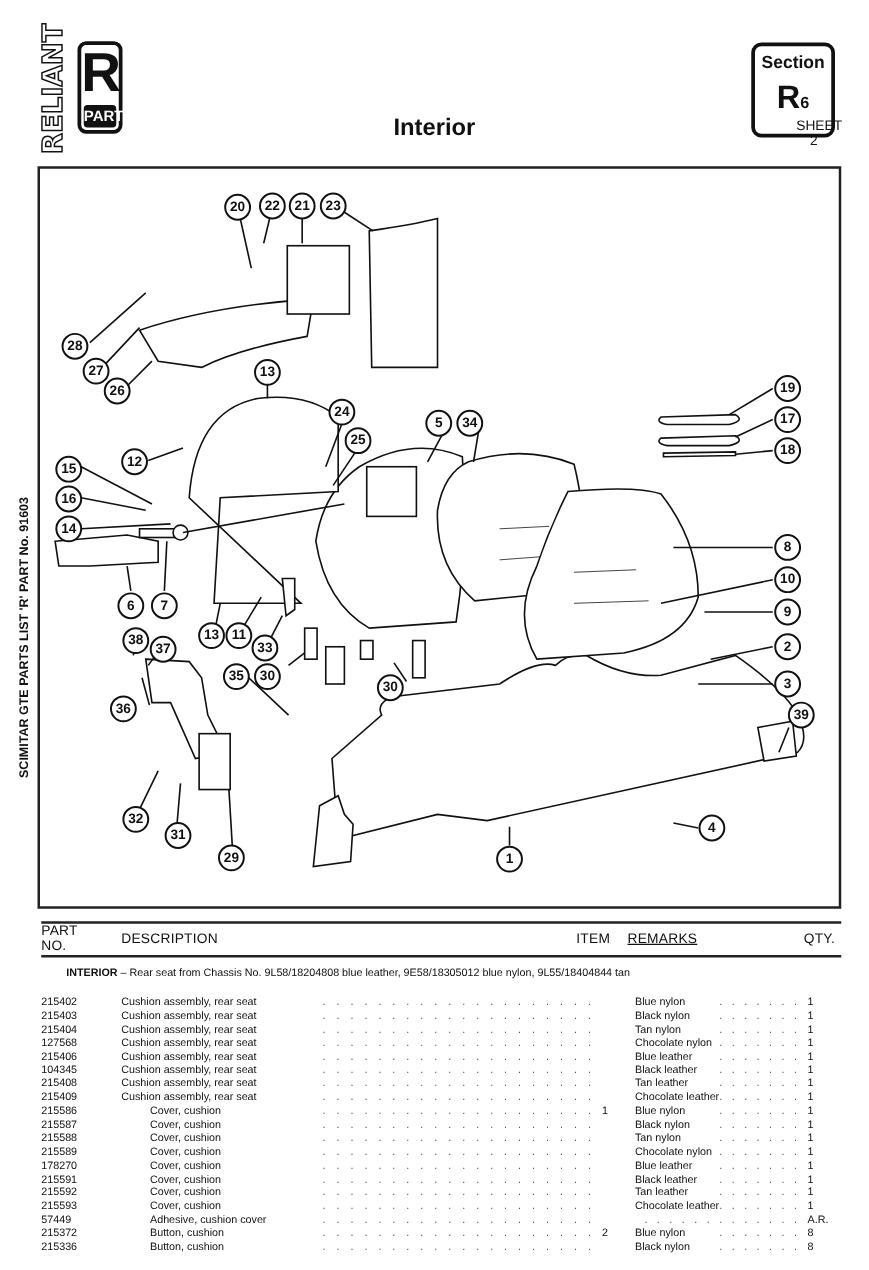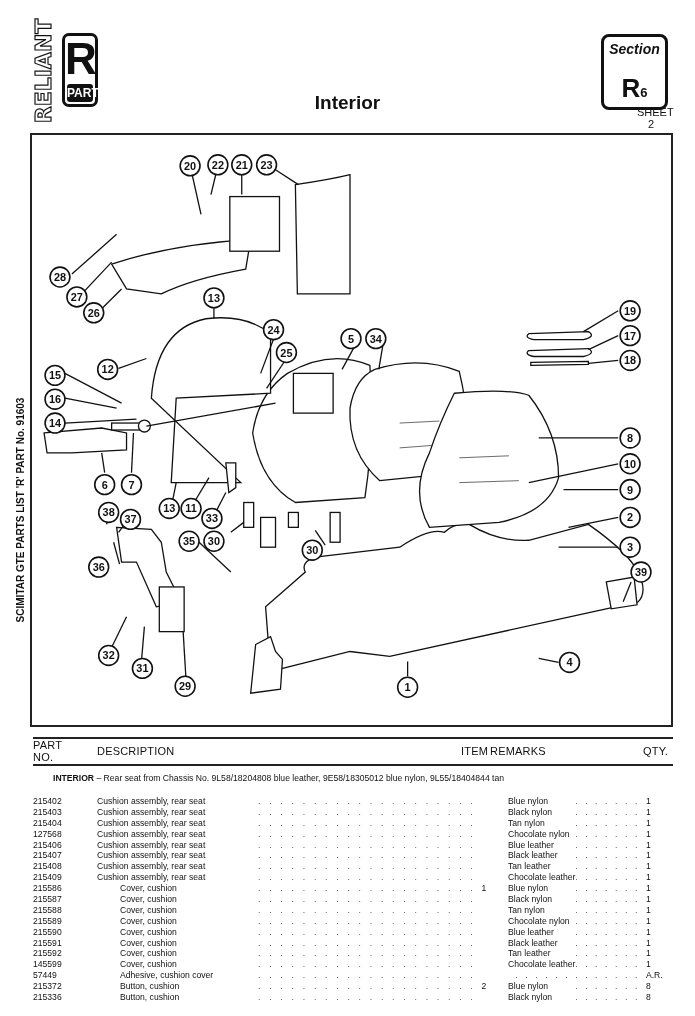--- a/index.html
+++ b/index.html
@@ -14,22 +14,22 @@
   .logo-box .big { position: absolute; left: 0; right: 0; top: -2px; text-align: center;
         font-family: "Liberation Sans", sans-serif; font-weight: bold; font-size: 44px; line-height: 50px; }
   .logo-box .small { position: absolute; left: 2px; right: 2px; bottom: 2px; height: 18px; border-radius: 3px;
         background: #111; color: #fff; text-align: center; font-weight: bold; font-size: 12px; line-height: 18px; }
 
   .page-title { position: absolute; left: 0; width: 695px; top: 92px; text-align: center;
         font-weight: bold; font-size: 19px; }
 
   .section-box { position: absolute; left: 601px; top: 34px; width: 67px; height: 76px; border: 3px solid #111;
         border-radius: 8px; box-sizing: border-box; text-align: center; }
-  .section-box .lbl { font-weight: bold; font-size: 14px; margin-top: 4px; font-style: italic; }
-  .section-box .code { font-weight: bold; font-size: 26px; line-height: 24px; margin-top: 19px; }
+  .section-box .lbl { font-weight: bold; font-size: 14px; margin-top: 4px; }
+  .section-box .code { font-weight: bold; font-size: 26px; line-height: 24px; margin-top: 8px; }
   .section-box .code sub { font-size: 13px; vertical-align: baseline; position: relative; top: 0; }
   .section-box .sheet { font-size: 11px; margin-top: 1px; padding-left: 33px; }
 
   .side-text { position: absolute; left: 10px; top: 380px; width: 20px; height: 260px; }
   .side-text span { position: absolute; left: 50%; top: 50%; white-space: nowrap; font-size: 10px; font-weight: bold;
         transform: translate(-50%,-50%) rotate(-90deg); }
 
   
   .diagram { position: absolute; left: 30px; top: 133px; width: 643px; height: 594px;
         border: 2px solid #222; box-sizing: border-box; }
@@ -40,21 +40,21 @@
   .leader { stroke: #111; stroke-width: 1.3; fill: none; }
   .art { stroke: #111; stroke-width: 1.3; fill: #fff; }
   .art-thin { stroke: #444; stroke-width: 0.8; fill: none; }
 
   
   .rule { position: absolute; left: 33px; width: 640px; height: 2px; background: #222; }
   .th { position: absolute; font-size: 11px; letter-spacing: 0.2px; }
   .th.part { left: 33px; top: 739px; line-height: 12px; }
   .th.desc { left: 97px; top: 745px; }
   .th.item { left: 461px; top: 745px; }
-  .th.remarks { left: 490px; top: 745px; }
+  .th.remarks { left: 502px; top: 745px; text-decoration: underline; }
   .th.qty { left: 643px; top: 745px; }
 
   .section-heading { position: absolute; left: 33px; top: 773px; font-size: 8.6px; white-space: nowrap; padding-left: 20px; }
   .section-heading b { font-weight: bold; }
 
   
   .rows { position: absolute; left: 33px; top: 796px; width: 640px; }
   .row { position: relative; height: 10.9px; font-size: 8.6px; line-height: 10.9px; white-space: nowrap; }
   .row .pn { position: absolute; left: 0; }
   .row .ds { position: absolute; left: 64px; }
@@ -400,21 +400,21 @@
     <div class="row">
       <span class="pn">215406</span>
       <span class="ds">Cushion assembly, rear seat</span>
       <span class="it"></span>
       <span class="rm">Blue leather</span>
       <span class="qt">1</span>
       <span class="dots1">. . . . . . . . . . . . . . . . . . . . . . . . . . . . . . . . . . . . . . . . . . . . . . . . . .</span>
       <span class="dots2">. . . . . . . . . . . . . . . . . . . . . . . . . . . . . . . . . . . . . . . . . . . . . . . . . .</span>
     </div>
     <div class="row">
-      <span class="pn">215407</span>
+      <span class="pn">104345</span>
       <span class="ds">Cushion assembly, rear seat</span>
       <span class="it"></span>
       <span class="rm">Black leather</span>
       <span class="qt">1</span>
       <span class="dots1">. . . . . . . . . . . . . . . . . . . . . . . . . . . . . . . . . . . . . . . . . . . . . . . . . .</span>
       <span class="dots2">. . . . . . . . . . . . . . . . . . . . . . . . . . . . . . . . . . . . . . . . . . . . . . . . . .</span>
     </div>
     <div class="row">
       <span class="pn">215408</span>
       <span class="ds">Cushion assembly, rear seat</span>
@@ -463,21 +463,21 @@
     <div class="row">
       <span class="pn">215589</span>
       <span class="ds indent">Cover, cushion</span>
       <span class="it"></span>
       <span class="rm">Chocolate nylon</span>
       <span class="qt">1</span>
       <span class="dots1">. . . . . . . . . . . . . . . . . . . . . . . . . . . . . . . . . . . . . . . . . . . . . . . . . .</span>
       <span class="dots2">. . . . . . . . . . . . . . . . . . . . . . . . . . . . . . . . . . . . . . . . . . . . . . . . . .</span>
     </div>
     <div class="row">
-      <span class="pn">215590</span>
+      <span class="pn">178270</span>
       <span class="ds indent">Cover, cushion</span>
       <span class="it"></span>
       <span class="rm">Blue leather</span>
       <span class="qt">1</span>
       <span class="dots1">. . . . . . . . . . . . . . . . . . . . . . . . . . . . . . . . . . . . . . . . . . . . . . . . . .</span>
       <span class="dots2">. . . . . . . . . . . . . . . . . . . . . . . . . . . . . . . . . . . . . . . . . . . . . . . . . .</span>
     </div>
     <div class="row">
       <span class="pn">215591</span>
       <span class="ds indent">Cover, cushion</span>
@@ -490,21 +490,21 @@
     <div class="row">
       <span class="pn">215592</span>
       <span class="ds indent">Cover, cushion</span>
       <span class="it"></span>
       <span class="rm">Tan leather</span>
       <span class="qt">1</span>
       <span class="dots1">. . . . . . . . . . . . . . . . . . . . . . . . . . . . . . . . . . . . . . . . . . . . . . . . . .</span>
       <span class="dots2">. . . . . . . . . . . . . . . . . . . . . . . . . . . . . . . . . . . . . . . . . . . . . . . . . .</span>
     </div>
     <div class="row">
-      <span class="pn">145599</span>
+      <span class="pn">215593</span>
       <span class="ds indent">Cover, cushion</span>
       <span class="it"></span>
       <span class="rm">Chocolate leather</span>
       <span class="qt">1</span>
       <span class="dots1">. . . . . . . . . . . . . . . . . . . . . . . . . . . . . . . . . . . . . . . . . . . . . . . . . .</span>
       <span class="dots2">. . . . . . . . . . . . . . . . . . . . . . . . . . . . . . . . . . . . . . . . . . . . . . . . . .</span>
     </div>
     <div class="row">
       <span class="pn">57449</span>
       <span class="ds indent">Adhesive, cushion cover</span>

